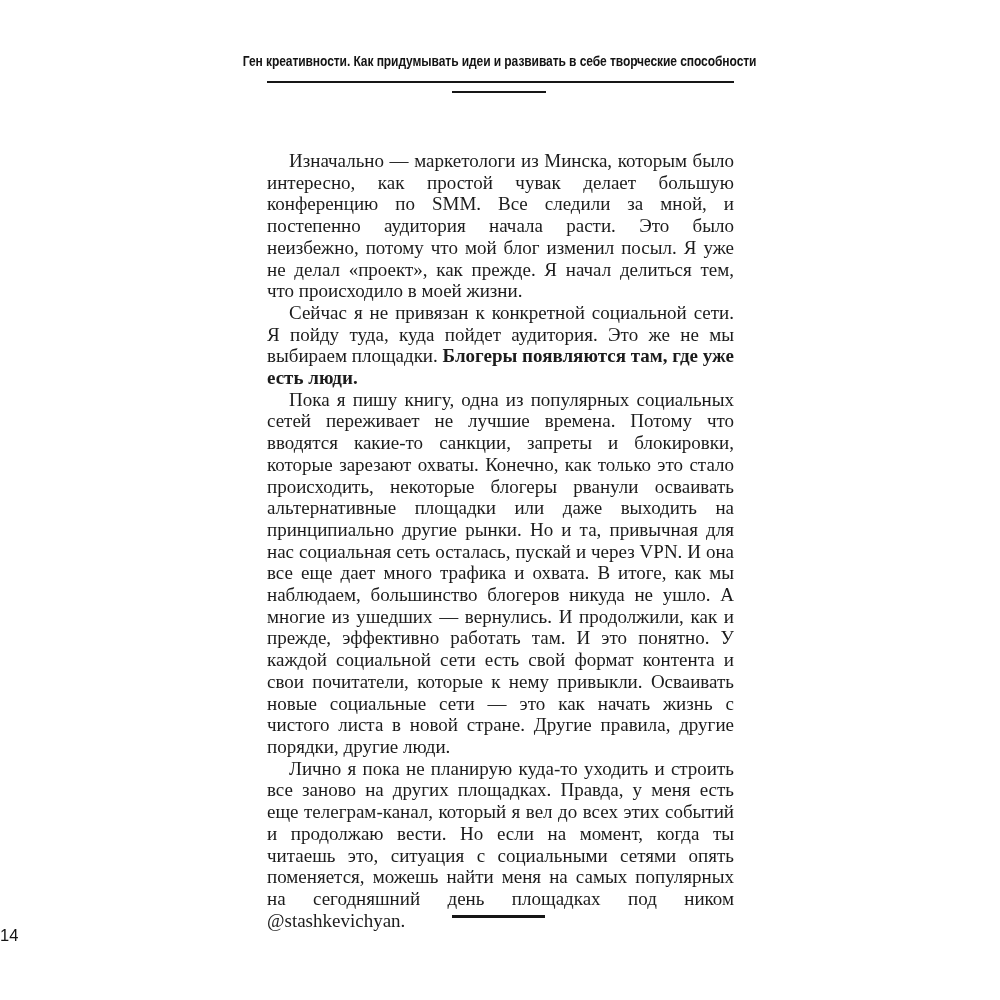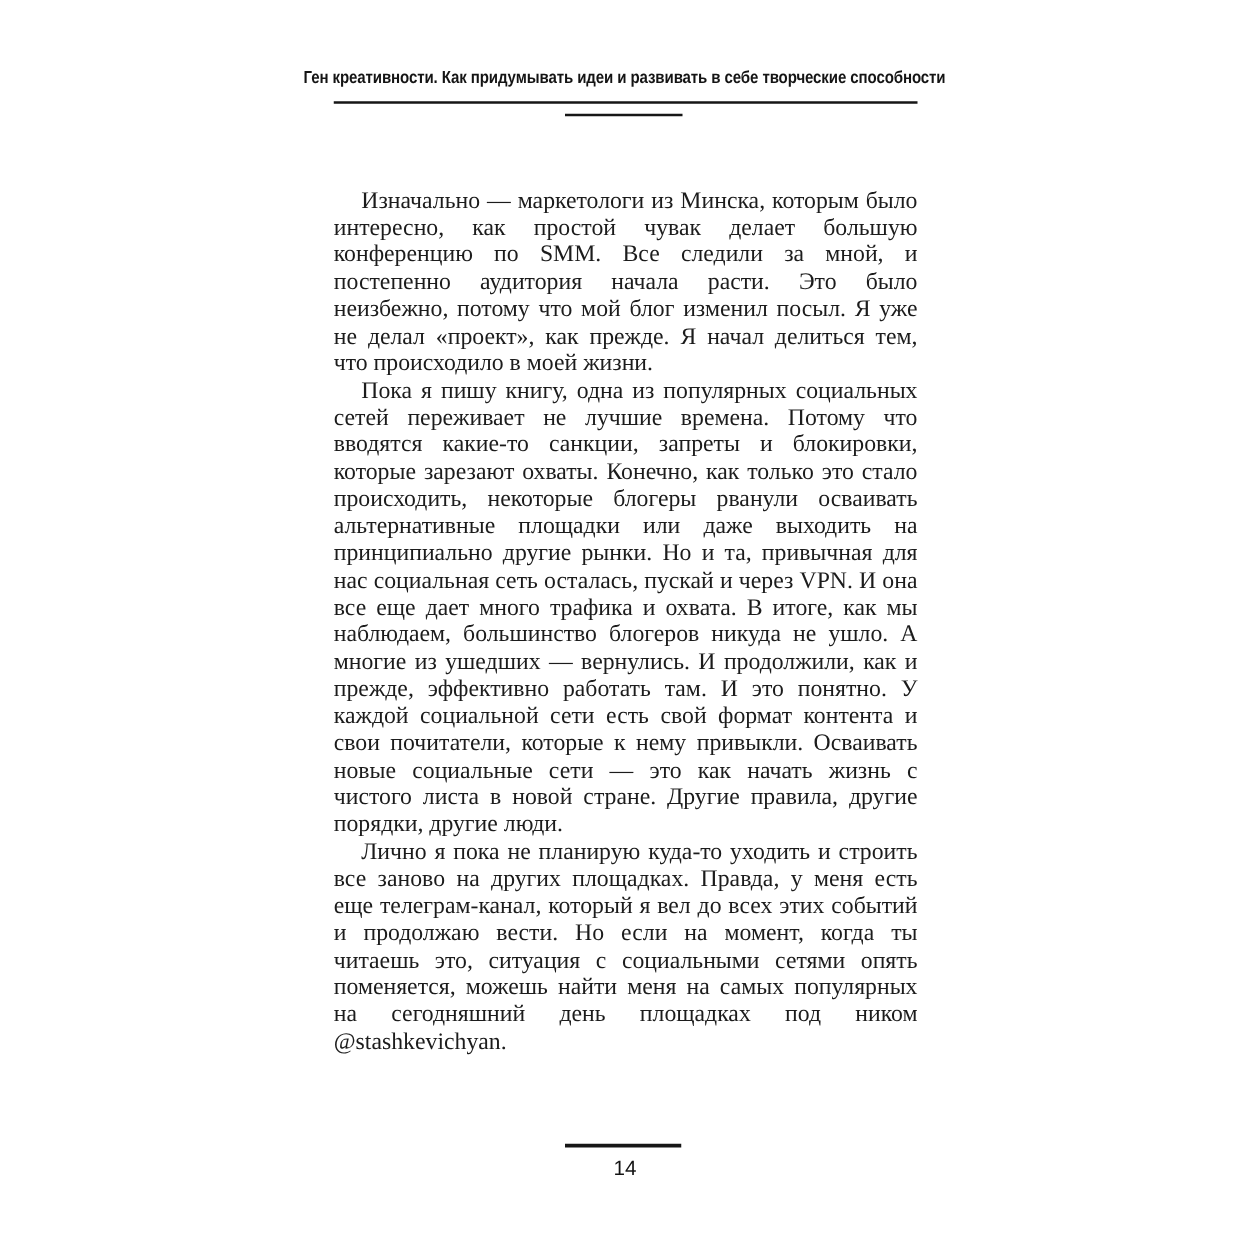--- a/index.html
+++ b/index.html
@@ -76,21 +76,20 @@
     left: 452px;
     width: 93px;
     height: 2.5px;
     background: #161616;
   }
   .page-number {
     position: absolute;
     top: 926px;
     left: 0;
     right: 0;
-    text-align: center;
     font-family: "Liberation Sans", "DejaVu Sans", sans-serif;
     font-size: 16.5px;
     color: #141414;
   }
 </style>
 </head>
 <body>
 
 <div class="page">
 
@@ -99,20 +98,23 @@
   </div>
 
   <div class="rule-long"></div>
   <div class="rule-short"></div>
 
   <div class="body-text">
     <p>
       <span>Изначально — маркетологи из Минска, которым было интересно, как простой чувак делает большую конференцию по SMM. Все следили за мной, и постепенно аудитория начала расти. Это было неизбежно, потому что мой блог изменил посыл. Я уже не делал «проект», как прежде. Я начал делиться тем, что происходило в моей жизни.</span>
     </p>
     <p>
+      <span>Сейчас я не привязан к конкретной социальной сети. Я пойду туда, куда пойдет аудитория. Это же не мы выбираем площадки. </span><span class="b">Блогеры появляются там, где уже есть люди.</span>
+    </p>
+    <p>
       <span>Пока я пишу книгу, одна из популярных социальных сетей переживает не лучшие времена. Потому что вводятся какие-то санкции, запреты и блокировки, которые зарезают охваты. Конечно, как только это стало происходить, некоторые блогеры рванули осваивать альтернативные площадки или даже выходить на принципиально другие рынки. Но и та, привычная для нас социальная сеть осталась, пускай и через VPN. И она все еще дает много трафика и охвата. В итоге, как мы наблюдаем, большинство блогеров никуда не ушло. А многие из ушедших — вернулись. И продолжили, как и прежде, эффективно работать там. И это понятно. У каждой социальной сети есть свой формат контента и свои почитатели, которые к нему привыкли. Осваивать новые социальные сети — это как начать жизнь с чистого листа в новой стране. Другие правила, другие порядки, другие люди.</span>
     </p>
     <p>
       <span>Лично я пока не планирую куда-то уходить и строить все заново на других площадках. Правда, у меня есть еще телеграм-канал, который я вел до всех этих событий и продолжаю вести. Но если на момент, когда ты читаешь это, ситуация с социальными сетями опять поменяется, можешь найти меня на самых популярных на сегодняшний день площадках под ником @stashkevichyan.</span>
     </p>
   </div>
 
   <div class="footer-rule"></div>
 
   <div class="page-number">14</div>

